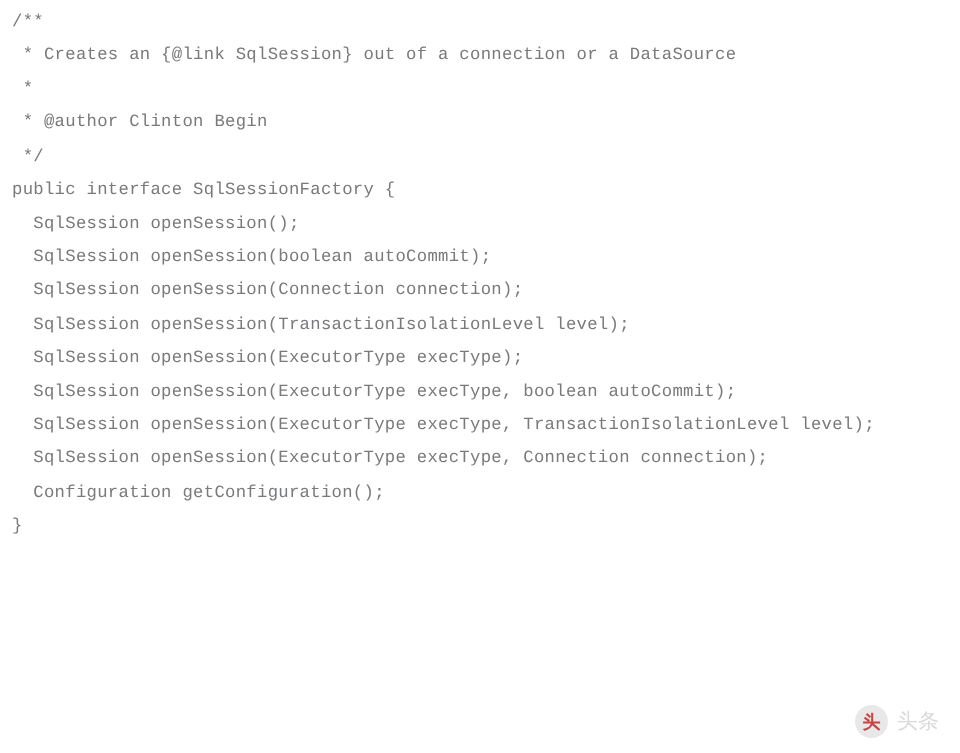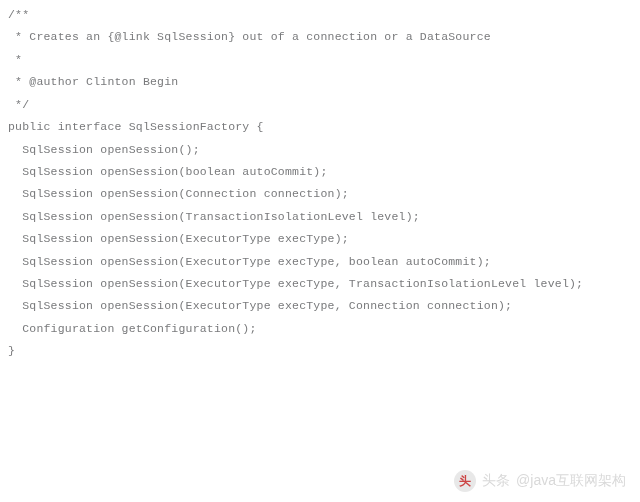--- a/index.html
+++ b/index.html
@@ -51,14 +51,13 @@
   }
 </style>
 </head>
 <body>
 
 <div class="code-block" id="code-container"><span class="code-line">/**</span><span class="code-line"> * Creates an {@link SqlSession} out of a connection or a DataSource</span><span class="code-line"> *</span><span class="code-line"> * @author Clinton Begin</span><span class="code-line"> */</span><span class="code-line">public interface SqlSessionFactory {</span><span class="code-line"></span><span class="code-line">  SqlSession openSession();</span><span class="code-line"></span><span class="code-line">  SqlSession openSession(boolean autoCommit);</span><span class="code-line">  SqlSession openSession(Connection connection);</span><span class="code-line">  SqlSession openSession(TransactionIsolationLevel level);</span><span class="code-line"></span><span class="code-line">  SqlSession openSession(ExecutorType execType);</span><span class="code-line">  SqlSession openSession(ExecutorType execType, boolean autoCommit);</span><span class="code-line">  SqlSession openSession(ExecutorType execType, TransactionIsolationLevel level);</span><span class="code-line">  SqlSession openSession(ExecutorType execType, Connection connection);</span><span class="code-line"></span><span class="code-line">  Configuration getConfiguration();</span><span class="code-line"></span><span class="code-line">}</span></div>
 
 <div class="attribution">
   <span class="tt-logo">头</span>
   <span>头条</span>
-  <span>@java互联网架构</span>
 </div>
 
 </body></html>

